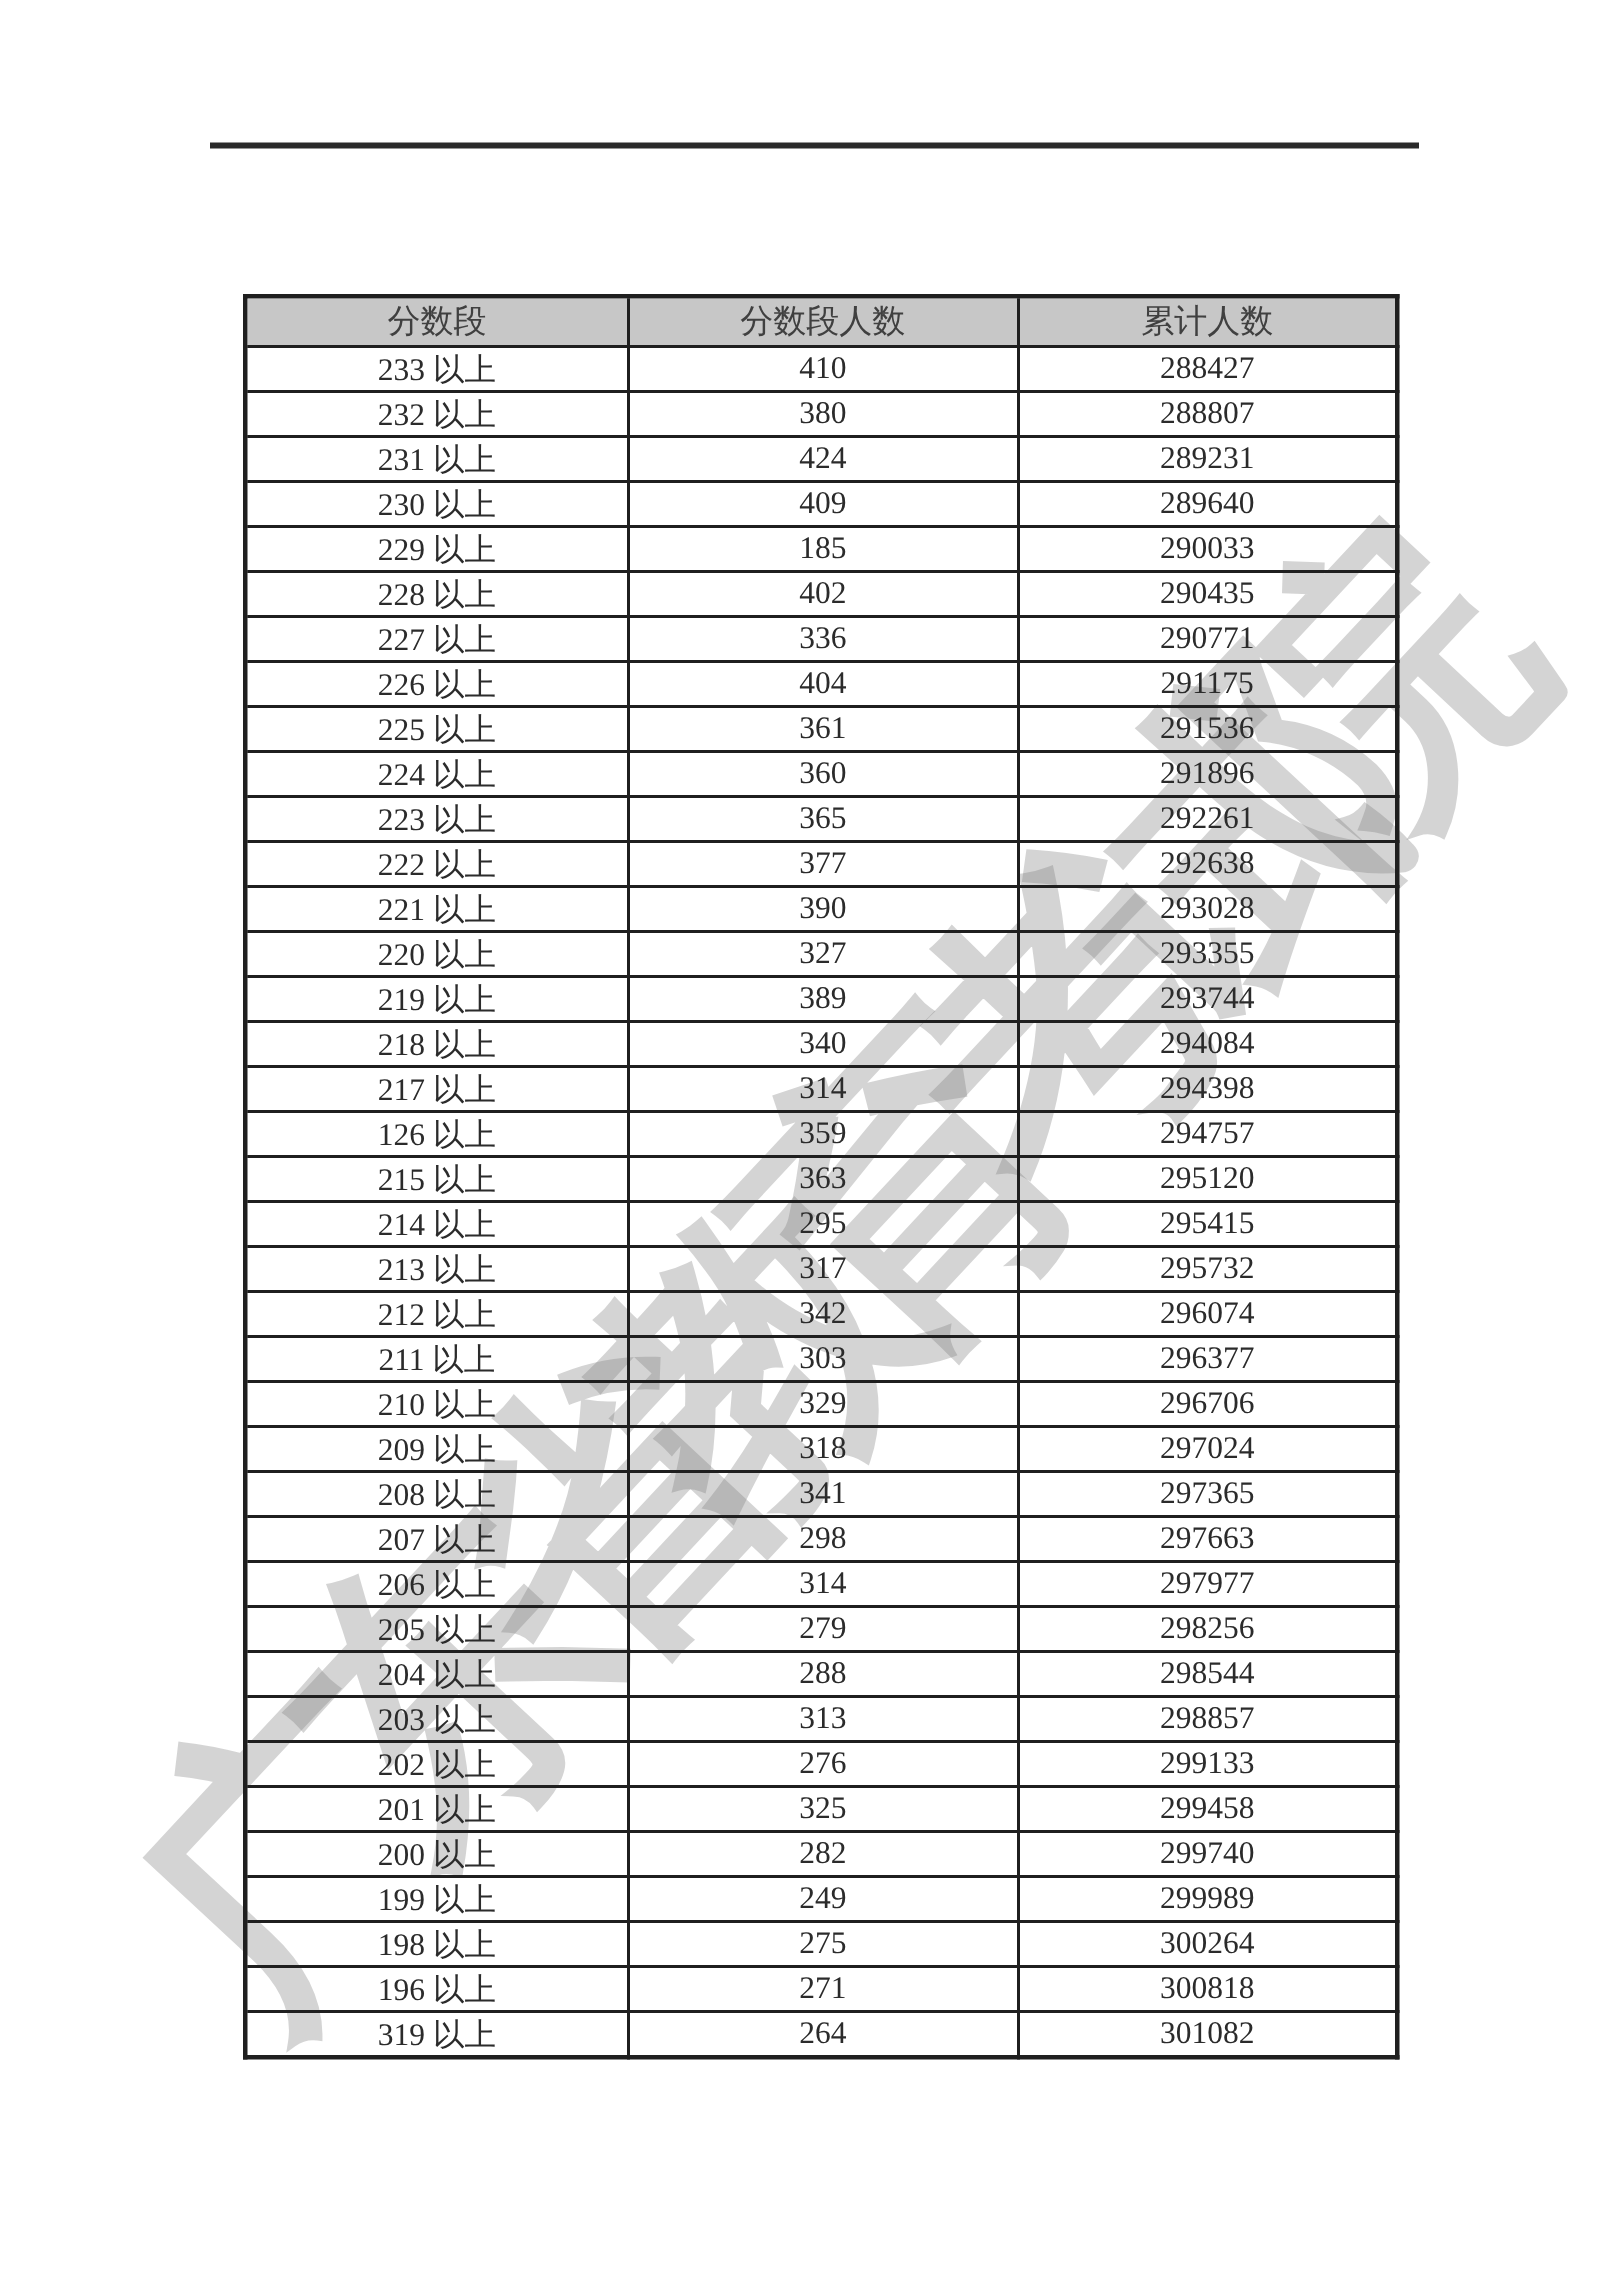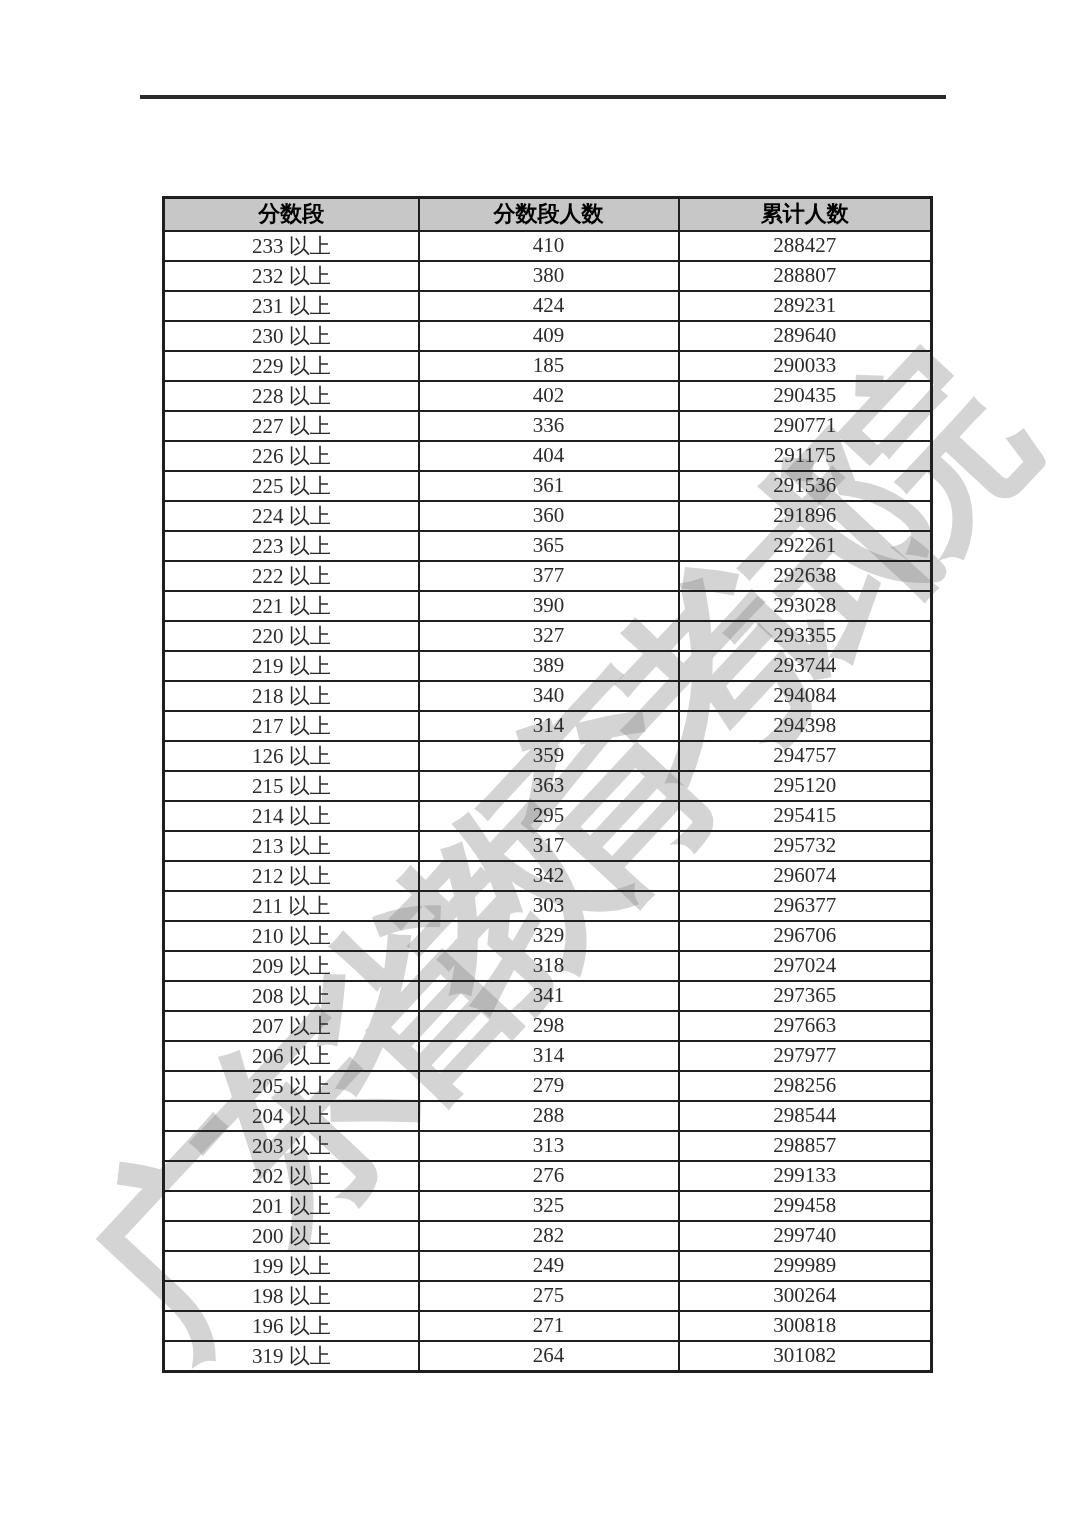--- a/index.html
+++ b/index.html
@@ -64,23 +64,23 @@
     font-size: 21px;
     color: #2b2b2b;
     overflow: hidden;
   }
   table.score-table { border: 3px solid #1f1f1f; }
   table.score-table thead tr {
     height: 33px;
   }
   table.score-table thead th {
     background: #c7c7c7;
-    font-weight: bold;
+    font-weight: normal;
     font-size: 22px;
-    color: #000000;
+    color: #404040;
   }
   table.score-table tbody tr {
     height: 29px;
     background: transparent;
     font-family: Liberation Serif, serif;
   }
 </style>
 </head>
 <body>
 

